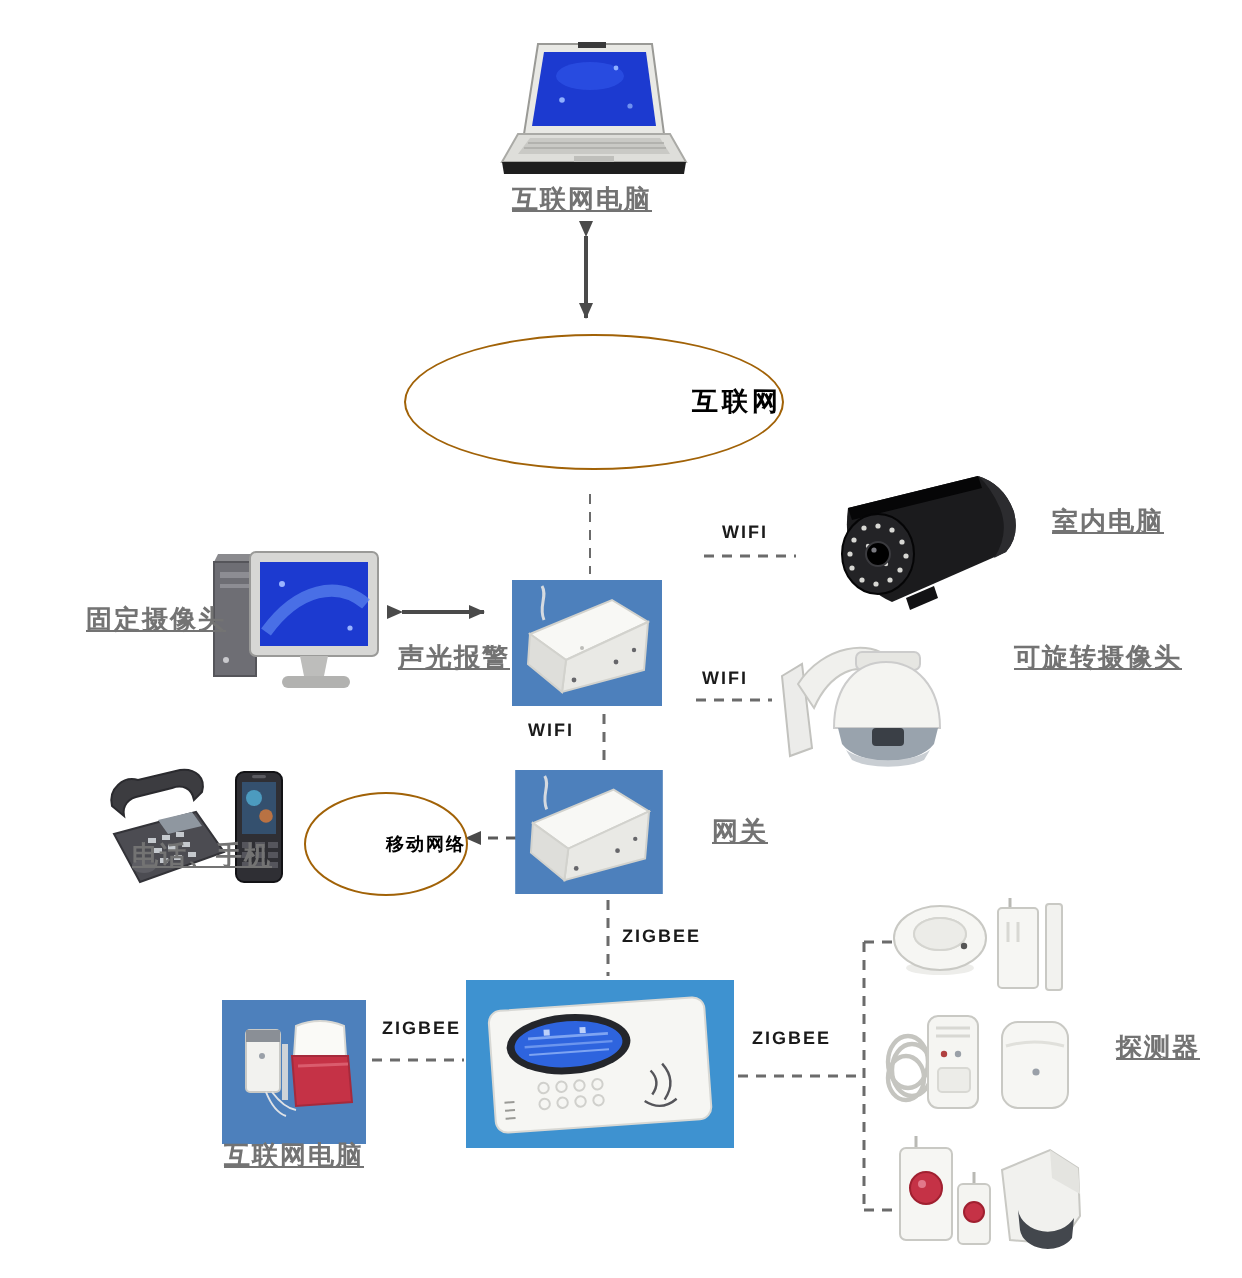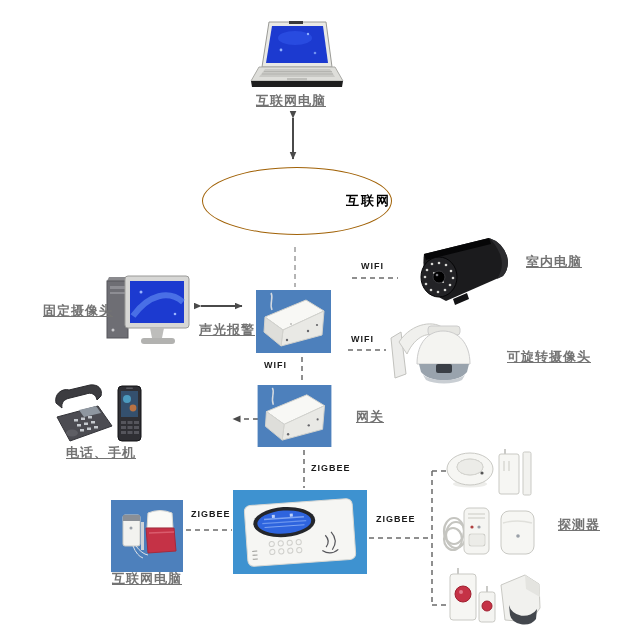--- a/index.html
+++ b/index.html
@@ -141,21 +141,21 @@
     <svg width="106" height="88" viewBox="0 0 106 88">
       <polygon points="7,26 17,20 22,62 11,66" fill="#ececea" stroke="#c2c2be"></polygon>
       <path d="M15,30 C28,10 52,8 60,17 L54,26 C46,18 31,24 23,42 Z" fill="#f0f0ed" stroke="#c8c8c4"></path>
       <rect x="44" y="14" width="32" height="9" rx="3" fill="#e6e6e2" stroke="#cccccc"></rect>
       <path d="M33,52 C33,30 45,19 59,19 C74,19 86,31 86,52 Z" fill="#f4f4f1" stroke="#cccccc"></path>
       <path d="M35,52 L85,52 L83,60 A25,14 0 0 1 37,60 Z" fill="#99a3ad"></path>
       <rect x="52" y="52" width="16" height="9" rx="2" fill="#3a3f46"></rect>
       <path d="M39,63 A24,10 0 0 0 81,63 L78,68 A22,8 0 0 1 42,68 Z" fill="#c9ced3"></path>
     </svg>
   </div>
-  <div class="lbl" style="left:507px;top:350px">可旋转摄像头</div>
+  <div class="lbl" style="left:507px;top:323px">可旋转摄像头</div>
   <div class="lbl-proto" style="left:351px;top:334px">WIFI</div>
   <div class="lbl-proto" style="left:264px;top:360px">WIFI</div>
 
   <div class="abs" style="left:257px;top:385px">
     <svg width="75" height="62" viewBox="0 0 75 63">
       <rect x="0" y="0" width="75" height="63" fill="#4d80bc"></rect>
       <path d="M16,20 C13,13 18,8 15,3" stroke="#d5dae0" stroke-width="1.5" fill="none"></path>
       <polygon points="9,27 50,10 68,21 27,40" fill="#f8f8f5" stroke="#d2d2cd"></polygon>
       <polygon points="27,40 68,21 66,45 25,56" fill="#e9e9e5" stroke="#d2d2cd"></polygon>
       <polygon points="9,27 27,40 25,56 8,42" fill="#dededa" stroke="#d2d2cd"></polygon>
@@ -194,22 +194,25 @@
           <rect x="82" y="40" width="5" height="3"></rect>
         <rect x="69" y="45" width="5" height="3"></rect>
           <rect x="75.5" y="45" width="5" height="3"></rect>
           <rect x="82" y="45" width="5" height="3"></rect>
         <rect x="69" y="50" width="5" height="3"></rect>
           <rect x="75.5" y="50" width="5" height="3"></rect>
           <rect x="82" y="50" width="5" height="3"></rect>
       </g>
     </svg>
   </div>
-  <div class="lbl" style="left:66px;top:446px">电话、手机</div>
-
+  <div class="lbl" style="left:66px;top:422px">电话、手机</div>
+
+  <div class="cloud" style="left:152px;top:396px;width:80px;height:50px">
+    <span class="cloud-label small">移动网络</span>
+  </div>
 
   <div class="lbl-proto" style="left:311px;top:463px">ZIGBEE</div>
   <div class="lbl-proto" style="left:191px;top:509px">ZIGBEE</div>
   <div class="lbl-proto" style="left:376px;top:514px">ZIGBEE</div>
 
   <div class="abs" style="left:233px;top:490px">
     <svg width="134" height="84" viewBox="0 0 134 84">
       <rect x="0" y="0" width="134" height="84" fill="#3e92d0"></rect>
       <g transform="rotate(-4 67 42)">
         <rect x="13" y="12" width="108" height="61" rx="6" fill="#f6f6f3" stroke="#d8d8d4"></rect>

